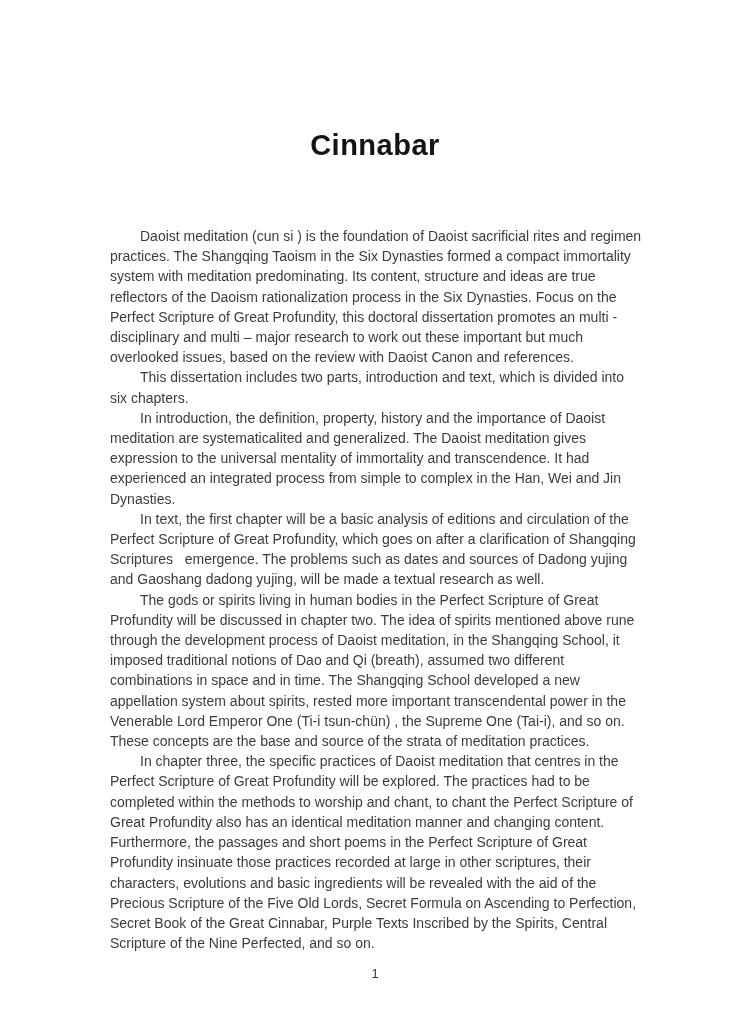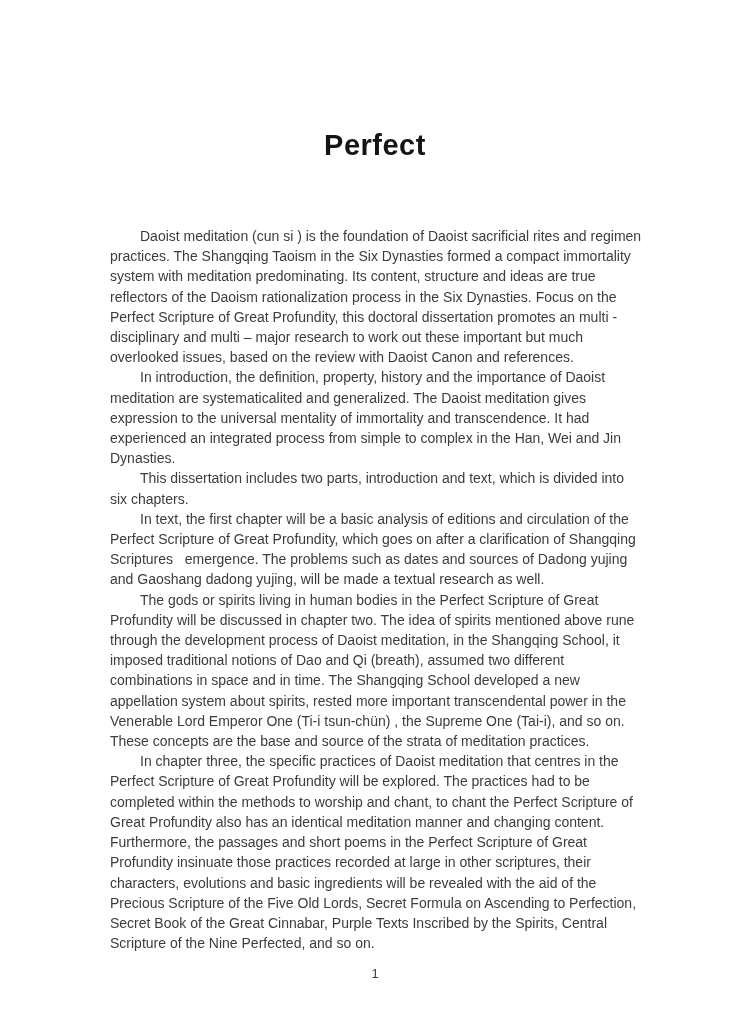--- a/index.html
+++ b/index.html
@@ -44,23 +44,23 @@
     width: 100%;
     text-align: center;
     font-size: 13px;
     color: #3c3c3c;
   }
 </style>
 </head>
 <body>
 
 <div class="page">
-  <h1 class="title">Perfect</h1>
+  <h1 class="title">Cinnabar</h1>
   <div class="body-block" id="abstract-body">
       <p class="para"><span>Daoist meditation (cun si ) is the foundation of Daoist sacrificial rites and regimen practices. The Shangqing Taoism in the Six Dynasties formed a compact immortality system with meditation predominating. Its content, structure and ideas are true reflectors of the Daoism rationalization process in the Six Dynasties. Focus on the Perfect Scripture of Great Profundity, this doctoral dissertation promotes an multi - disciplinary and multi – major research to work out these important but much overlooked issues, based on the review with Daoist Canon and references.</span></p>
+      <p class="para"><span>This dissertation includes two parts, introduction and text, which is divided into six chapters.</span></p>
       <p class="para"><span>In introduction, the definition, property, history and the importance of Daoist meditation are systematicalited and generalized. The Daoist meditation gives expression to the universal mentality of immortality and transcendence. It had experienced an integrated process from simple to complex in the Han, Wei and Jin Dynasties.</span></p>
-      <p class="para"><span>This dissertation includes two parts, introduction and text, which is divided into six chapters.</span></p>
       <p class="para"><span>In text, the first chapter will be a basic analysis of editions and circulation of the Perfect Scripture of Great Profundity, which goes on after a clarification of Shangqing Scriptures &nbsp; emergence. The problems such as dates and sources of </span><span class="italic">Dadong yujing</span><span> and </span><span class="italic">Gaoshang dadong yujing</span><span>, will be made a textual research as well.</span></p>
       <p class="para"><span>The gods or spirits living in human bodies in the Perfect Scripture of Great Profundity will be discussed in chapter two. The idea of spirits mentioned above rune through the development process of Daoist meditation, in the Shangqing School, it imposed traditional notions of Dao and Qi (breath), assumed two different combinations in space and in time. The Shangqing School developed a new appellation system about spirits, rested more important transcendental power in the Venerable Lord Emperor One (Ti-i tsun-chün) , the Supreme One (Tai-i), and so on. These concepts are the base and source of the strata of meditation practices.</span></p>
       <p class="para"><span>In chapter three, the specific practices of Daoist meditation that centres in the Perfect Scripture of Great Profundity will be explored. The practices had to be completed within the methods to worship and chant, to chant the Perfect Scripture of Great Profundity also has an identical meditation manner and changing content. Furthermore, the passages and short poems in the Perfect Scripture of Great Profundity insinuate those practices recorded at large in other scriptures, their characters, evolutions and basic ingredients will be revealed with the aid of the Precious Scripture of the Five Old Lords, Secret Formula on Ascending to Perfection, Secret Book of the Great Cinnabar, Purple Texts Inscribed by the Spirits, Central Scripture of the Nine Perfected, and so on.</span></p>
     </div>
   <div class="footer">1</div>
 </div>
 
 </body></html>

